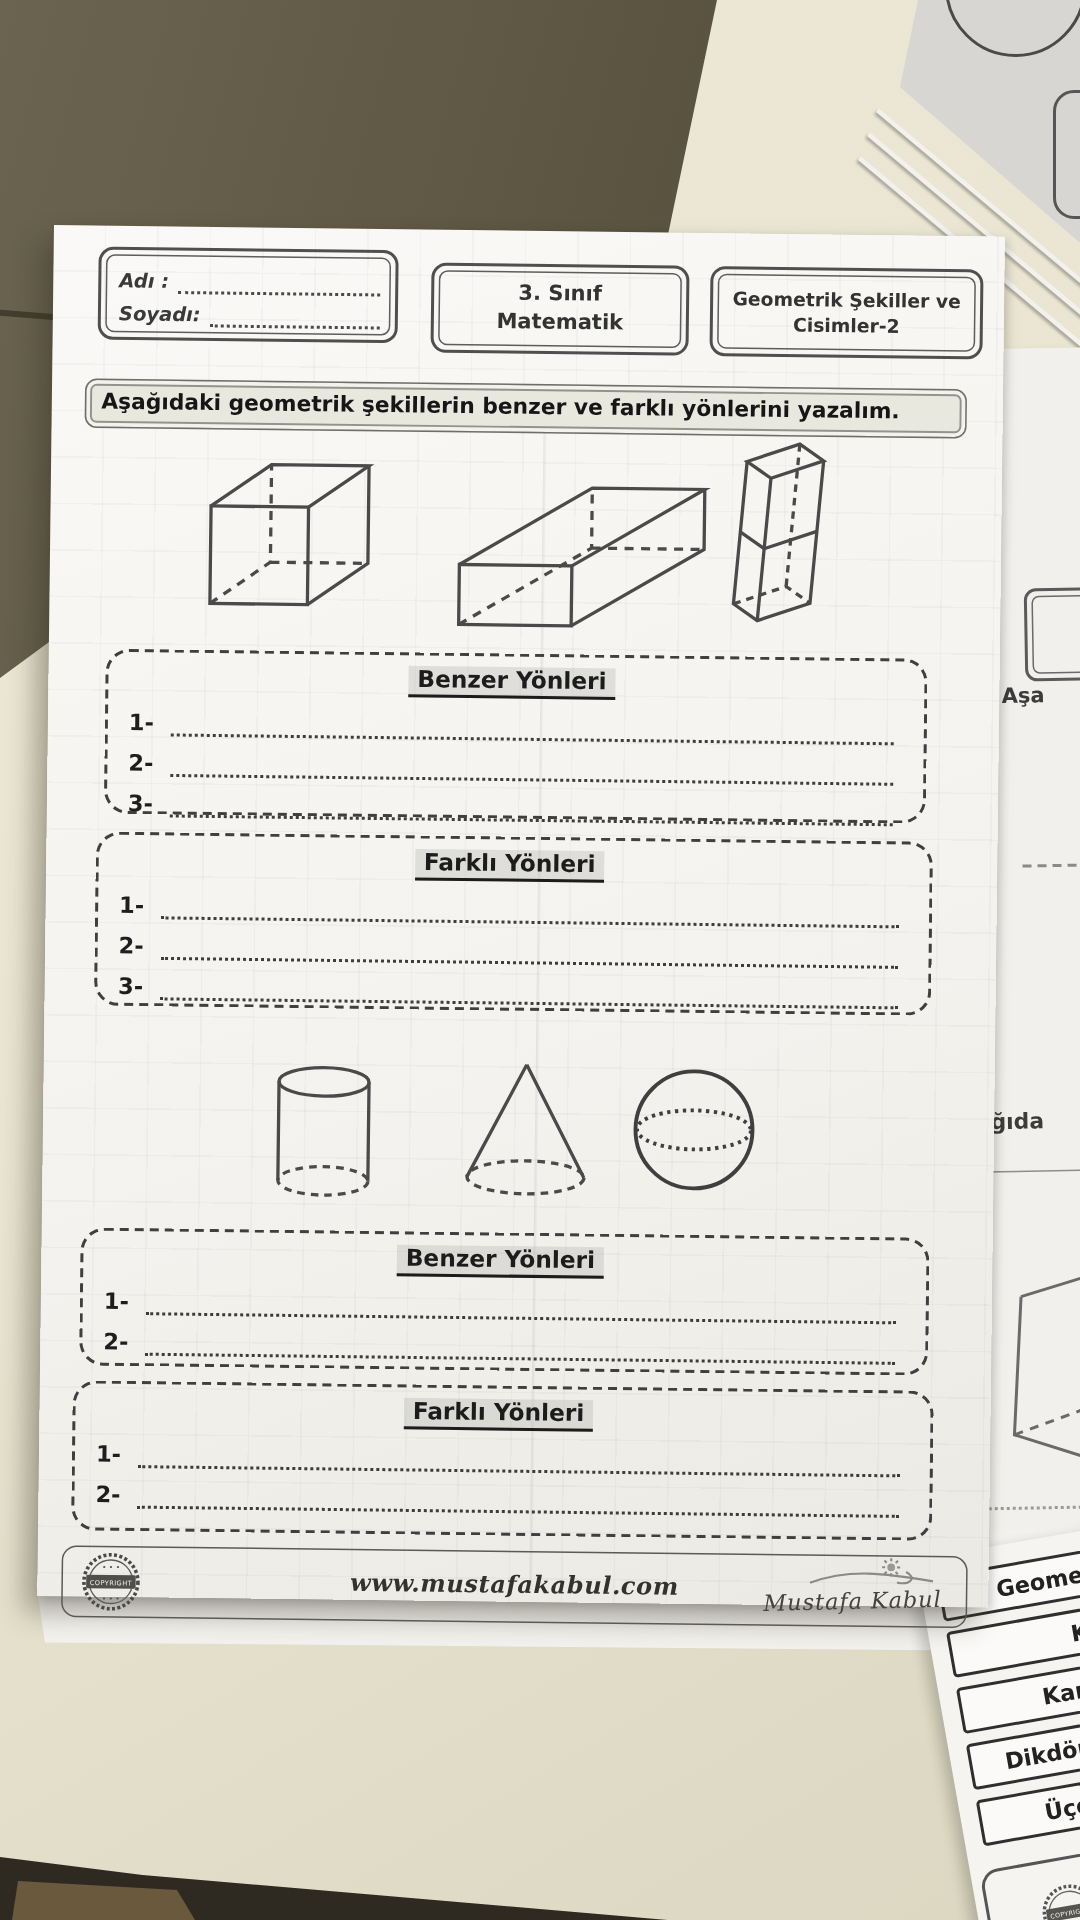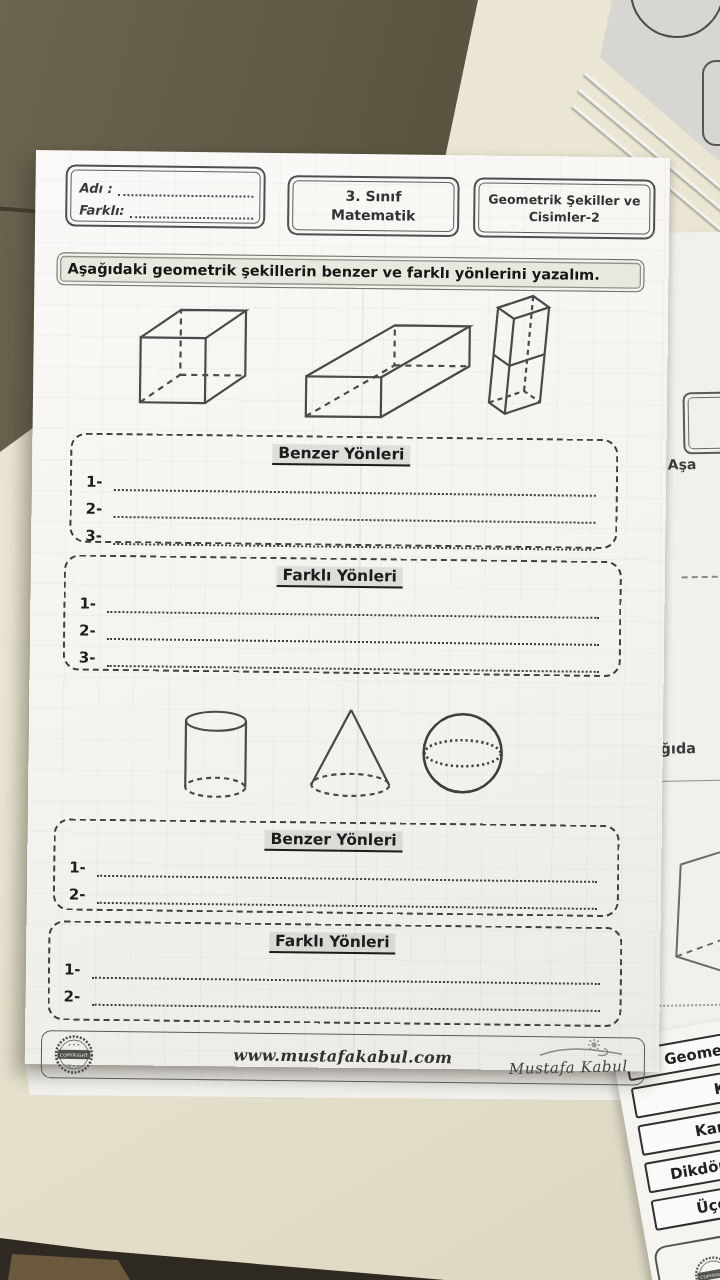--- a/index.html
+++ b/index.html
@@ -150,21 +150,21 @@
 
 <div class="sheet">
   <div class="fold"></div>
 
   <div class="ornate name-box">
     <div class="name-row">
       <span class="lbl">Adı :</span>
       <span class="dots"></span>
     </div>
     <div class="name-row">
-      <span class="lbl">Farklı:</span>
+      <span class="lbl">Soyadı:</span>
       <span class="dots"></span>
     </div>
   </div>
 
   <div class="ornate class-box">
     <div>3. Sınıf</div>
     <div>Matematik</div>
   </div>
 
   <div class="ornate topic-box">

